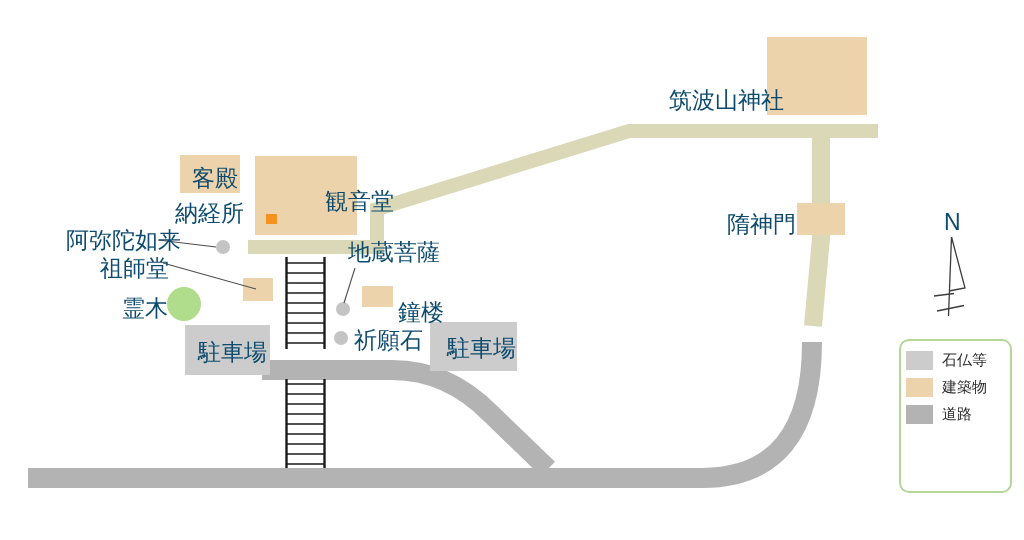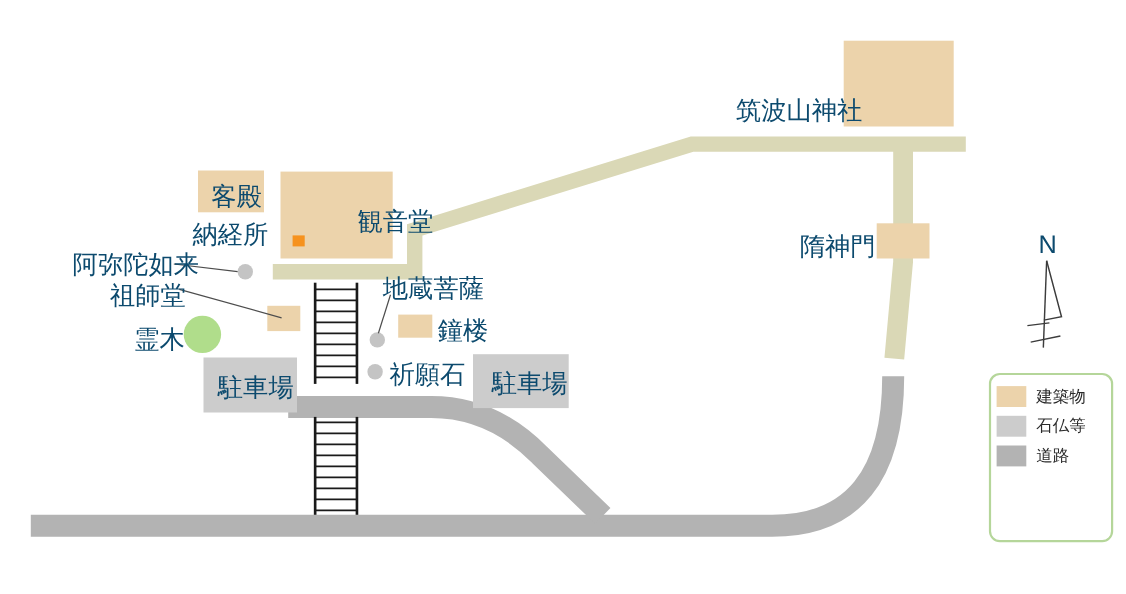--- a/index.html
+++ b/index.html
@@ -92,34 +92,34 @@
   </svg>
 
   <div class="lbl" style="left:669px;top:88px;">筑波山神社</div>
   <div class="lbl" style="left:192px;top:166px;">客殿</div>
   <div class="lbl" style="left:277px;top:189px;margin-left:48px;">観音堂</div>
   <div class="lbl" style="left:175px;top:201px;font-family:Liberation Serif, serif;">納経所</div>
   <div class="lbl" style="left:66px;top:228px;">阿弥陀如来</div>
   <div class="lbl" style="left:100px;top:256px;">祖師堂</div>
   <div class="lbl" style="left:122px;top:296px;">霊木</div>
   <div class="lbl" style="left:198px;top:340px;">駐車場</div>
-  <div class="lbl" style="left:348px;top:250px;">地蔵菩薩</div>
-  <div class="lbl" style="left:398px;top:288px;">鐘楼</div>
+  <div class="lbl" style="left:348px;top:240px;">地蔵菩薩</div>
+  <div class="lbl" style="left:398px;top:300px;">鐘楼</div>
   <div class="lbl" style="left:354px;top:328px;">祈願石</div>
   <div class="lbl" style="left:447px;top:336px;">駐車場</div>
   <div class="lbl" style="left:727px;top:212px;">隋神門</div>
   <div class="lbl" style="left:944px;top:210px;">N</div>
 
   <div class="legend">
     <div class="legend-row">
+      <span class="legend-swatch" style="background-color: rgb(204, 204, 204);"></span>
+      <span class="legend-label">石仏等</span>
+    </div>
+    <div class="legend-row">
       <span class="legend-swatch" style="background-color: rgb(236, 211, 171);"></span>
       <span class="legend-label">建築物</span>
-    </div>
-    <div class="legend-row">
-      <span class="legend-swatch" style="background-color: rgb(204, 204, 204);"></span>
-      <span class="legend-label">石仏等</span>
     </div>
     <div class="legend-row">
       <span class="legend-swatch" style="background-color: rgb(179, 179, 179);"></span>
       <span class="legend-label">道路</span>
     </div>
   </div>
 </div>
 
 </body></html>

